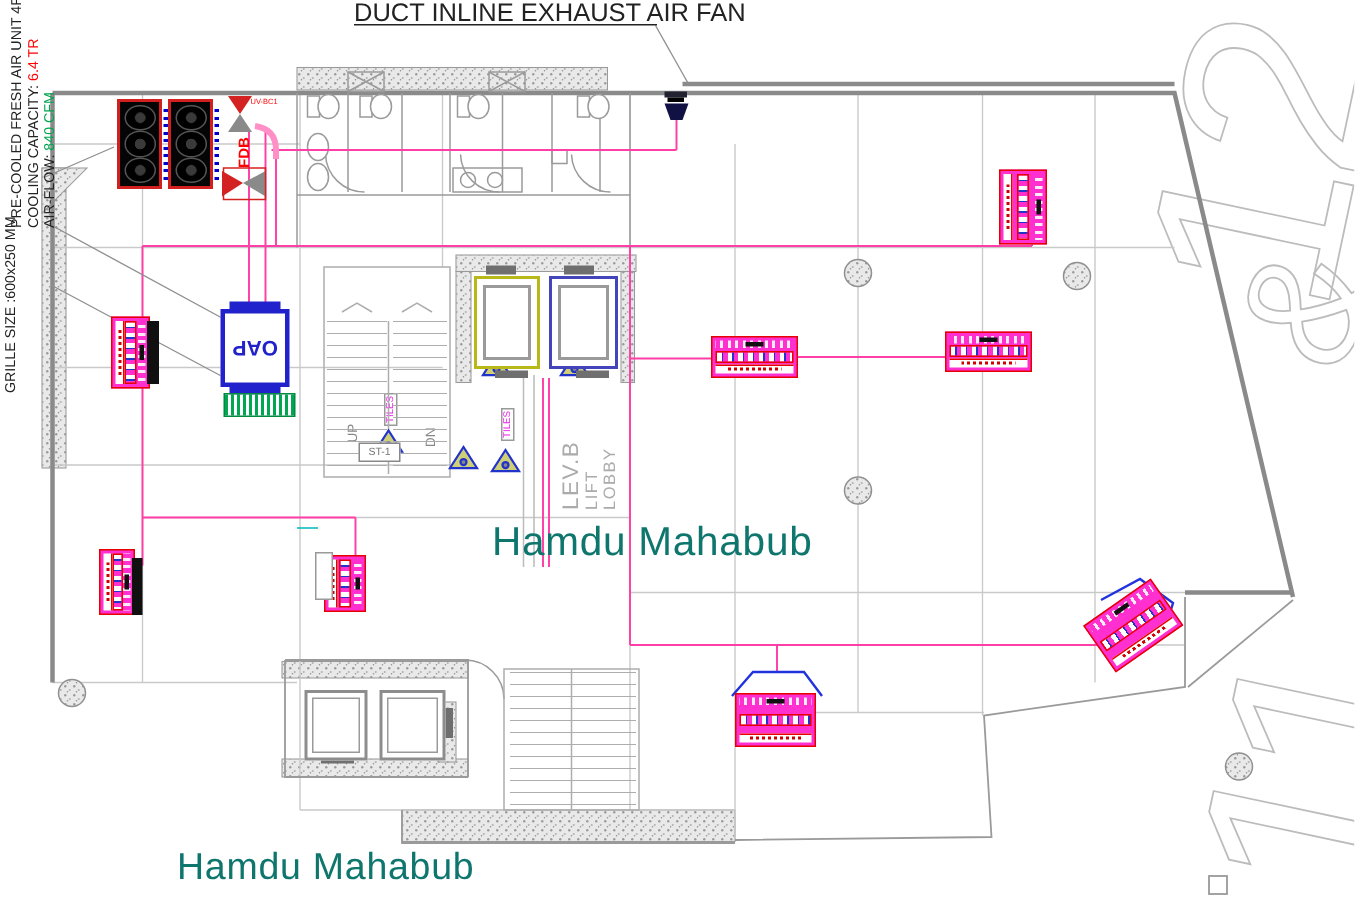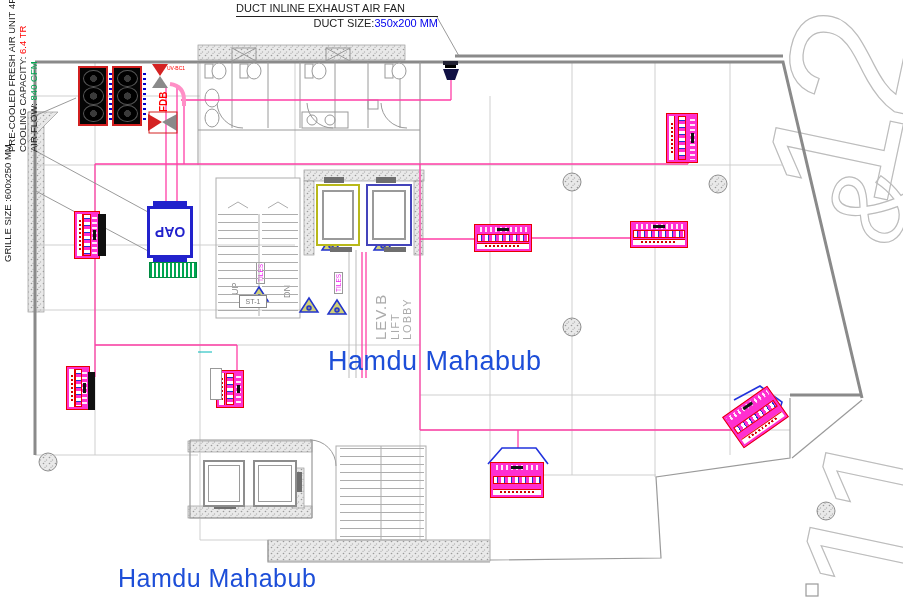--- a/index.html
+++ b/index.html
@@ -4,21 +4,21 @@
 <style>
   html,body{margin:0;padding:0;background:#fff;}
   #canvas{position:relative;width:903px;height:614px;background:#ffffff;overflow:hidden;
           font-family:"Liberation Sans",sans-serif;}
   .abs{position:absolute;}
   .cad{white-space:nowrap;color:#222;}
   .vtext{position:absolute;transform-origin:0 0;transform:rotate(-90deg);white-space:nowrap;}
   .red{color:#ff0000;} .blue{color:#0000ee;} .green{color:#00a651;}
   
   #topnote{left:236px;top:2px;width:202px;font-size:11px;line-height:13px;text-align:right;}
-  #topnote .t{display:block;text-align:left;border-bottom:1px solid #222;padding-bottom:1px;font-size:11px;}
+  #topnote .t{display:block;text-align:center;border-bottom:1px solid #222;padding-bottom:1px;font-size:17px;}
   
   .wm{position:absolute;color:rgba(255,255,255,0);-webkit-text-stroke:1.2px #bcbcbc;
       display:flex;align-items:center;justify-content:center;z-index:0;font-weight:400;}
   
   .fcu{position:absolute;border:1.6px solid #e80000;background:#ff2fd0;box-sizing:border-box;
        display:flex;flex-direction:column;justify-content:space-between;padding:2px;z-index:4;}
   .fcu-t{height:5px;background:repeating-linear-gradient(90deg,#ff2fd0 0 3px,rgba(255,255,255,.9) 3px 5px);position:relative;}
   .fcu-t::after{content:"";position:absolute;left:38%;top:1px;width:24%;height:3px;background:#111;}
   .fcu-m{height:6px;border:1px solid #e80000;
          background:repeating-linear-gradient(90deg,#ffffff 0 3px,#2233cc 3px 4px,#ff2fd0 4px 7px);}
@@ -36,21 +36,21 @@
   .grille{position:absolute;border:1px solid #008a40;
           background:repeating-linear-gradient(90deg,#00a651 0 2px,#ffffff 2px 4px);z-index:4;}
   .oapbox{position:absolute;border:3px solid #2222cc;background:#fff;display:flex;align-items:center;
           justify-content:center;z-index:4;box-sizing:border-box;}
   .oapcap{position:absolute;background:#2222cc;z-index:4;}
   .stair{position:absolute;background:repeating-linear-gradient(180deg,#adadad 0 1px,transparent 1px 8px);z-index:2;}
   .elvbox{position:absolute;box-sizing:border-box;z-index:3;background:#fff;}
   .elvin{position:absolute;inset:4px;border:2px solid #9a9a9a;}
   .whitebox{position:absolute;background:#fff;border:1px solid #999;z-index:4;}
   .txtgray{color:#9a9aa4;}
-  .hamdu{position:absolute;color:#1d4ed8;z-index:6;white-space:nowrap;letter-spacing:0.5px;}
+  .hamdu{position:absolute;color:#0f766e;z-index:6;white-space:nowrap;letter-spacing:0.5px;}
   svg{position:absolute;left:0;top:0;z-index:1;}
 </style>
 </head>
 <body>
 
 <div id="canvas">
 
   <div class="wm" style="left:742px;top:-55px;width:200px;height:330px;font-size:180px;transform:rotate(-78deg);letter-spacing:-8px;">12</div>
   <div class="wm" style="left:800px;top:128px;width:140px;height:150px;font-size:112px;transform:rotate(-70deg);">&amp;</div>
   <div class="wm" style="left:768px;top:392px;width:210px;height:250px;font-size:175px;transform:rotate(-78deg);letter-spacing:-8px;">11</div>
@@ -208,23 +208,20 @@
       <path d="M734,400 L760,386 L782,402 L776,422"></path>
     </g>
   </svg>
 
   <div class="stair" style="left:218px;top:214px;width:40px;height:100px;"></div>
   <div class="stair" style="left:262px;top:214px;width:36px;height:100px;"></div>
   <div class="stair" style="left:340px;top:448px;width:84px;height:90px;"></div>
 
   <div class="abs cad" id="topnote" style="z-index:6;">
     <span class="t">DUCT INLINE EXHAUST AIR FAN</span>
-    <div>
-      <span>DUCT SIZE:</span><span class="blue">350x200 MM</span>
-    </div>
   </div>
 
   <div class="vtext cad" style="left:6px;top:152px;font-size:9.5px;line-height:11px;z-index:6;">
     <div><span>PRE-COOLED FRESH AIR UNIT 4F</span></div>
     <div><span>COOLING CAPACITY: </span><span class="red">6.4 TR</span></div>
     <div><span>AIR-FLOW: </span><span class="green">840 CFM</span></div>
   </div>
   <div class="vtext cad" style="left:2px;top:262px;font-size:9.5px;z-index:6;">GRILLE  SIZE :600x250 MM</div>
 
   <div class="fanbox" style="left:78px;top:66px;">

